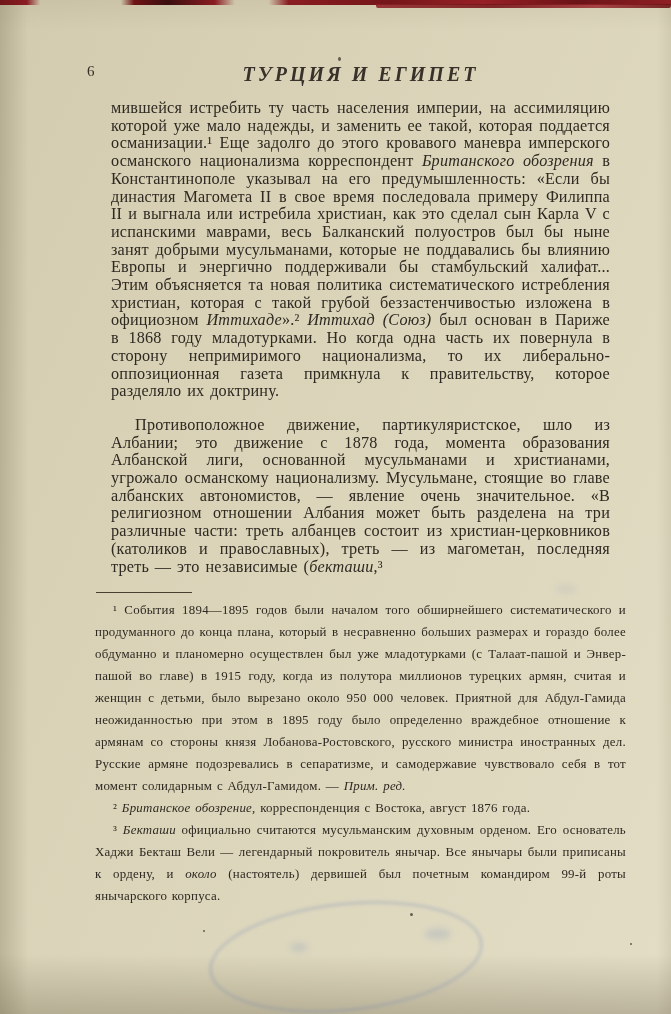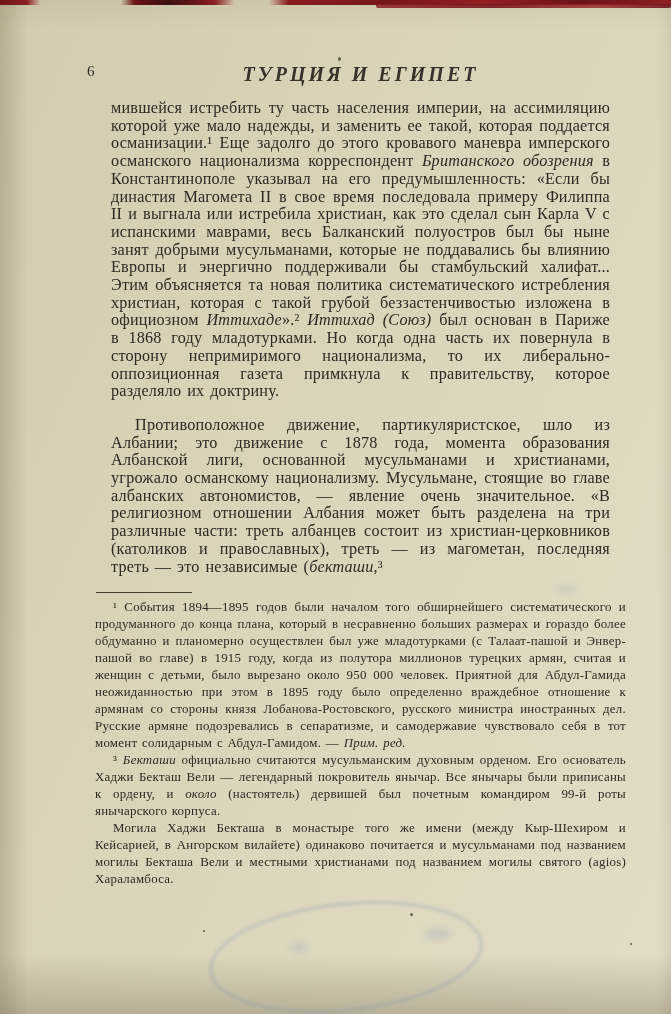--- a/index.html
+++ b/index.html
@@ -79,21 +79,21 @@
   .para-indent { text-indent: 24px; }
   .footnote-rule {
     width: 96px;
     border: none;
     border-top: 1.8px solid #47402f;
     margin: 8px 0 6px 1px;
   }
   .footnotes p {
     margin: 0;
     font-size: 12.9px;
-    line-height: 17px;
+    line-height: 22px;
     text-align: justify;
     word-spacing: 1.2px;
     letter-spacing: 0.25px;
     text-indent: 18px;
   }
   i { font-style: italic; }
   
   .library-stamp {
     position: absolute;
     left: 208px;
@@ -141,22 +141,22 @@
 
     <div class="body-text">
       <p>мившейся истребить ту часть населения империи, на ассимиляцию которой уже мало надежды, и заменить ее такой, которая поддается османизации.¹ Еще задолго до этого кровавого маневра имперского османского национализма корреспондент <i>Британского обозрения</i> в Константинополе указывал на его предумышленность: «Если бы династия Магомета II в свое время последовала примеру Филиппа II и выгнала или истребила христиан, как это сделал сын Карла V с испанскими маврами, весь Балканский полуостров был бы ныне занят добрыми мусульманами, которые не поддавались бы влиянию Европы и энергично поддерживали бы стамбульский халифат... Этим объясняется та новая политика систематического истребления христиан, которая с такой грубой беззастенчивостью изложена в официозном <i>Иттихаде</i>».² <i>Иттихад (Союз)</i> был основан в Париже в 1868 году младотурками. Но когда одна часть их повернула в сторону непримиримого национализма, то их либерально-оппозиционная газета примкнула к правительству, которое разделяло их доктрину.</p>
       <p class="para-indent">Противоположное движение, партикуляристское, шло из Албании; это движение с 1878 года, момента образования Албанской лиги, основанной мусульманами и христианами, угрожало османскому национализму. Мусульмане, стоящие во главе албанских автономистов, — явление очень значительное. «В религиозном отношении Албания может быть разделена на три различные части: треть албанцев состоит из христиан-церковников (католиков и православных), треть — из магометан, последняя треть — это независимые (<i>бекташи</i>,³</p>
     </div>
 
     <hr class="footnote-rule">
 
     <div class="footnotes">
       <p>¹ События 1894—1895 годов были началом того обширнейшего систематического и продуманного до конца плана, который в несравненно больших размерах и гораздо более обдуманно и планомерно осуществлен был уже младотурками (с Талаат-пашой и Энвер-пашой во главе) в 1915 году, когда из полутора миллионов турецких армян, считая и женщин с детьми, было вырезано около 950 000 человек. Приятной для Абдул-Гамида неожиданностью при этом в 1895 году было определенно враждебное отношение к армянам со стороны князя Лобанова-Ростовского, русского министра иностранных дел. Русские армяне подозревались в сепаратизме, и самодержавие чувствовало себя в тот момент солидарным с Абдул-Гамидом. — <i>Прим. ред.</i></p>
+      <p>² <i>Британское обозрение</i>, корреспонденция с Востока, август 1876 года.</p>
       <p>³ <i>Бекташи</i> официально считаются мусульманским духовным орденом. Его основатель Хаджи Бекташ Вели — легендарный покровитель янычар. Все янычары были приписаны к ордену, и <i>около</i> (настоятель) дервишей был почетным командиром 99-й роты янычарского корпуса.</p>
-      <p>Могила Хаджи Бекташа в монастыре того же имени (между Кыр-Шехиром и Кейсарией, в Ангорском вилайете) одинаково почитается и мусульманами под названием могилы Бекташа Вели и местными христианами под названием могилы святого (agios) Хараламбоса.</p>
     </div>
 
   </div>
 
   <div class="library-stamp"></div>
   <div class="stamp-smudge smudge-a"></div>
   <div class="stamp-smudge smudge-b"></div>
   <div class="stamp-smudge smudge-c"></div>
   <div class="ink-speck speck-1"></div>
   <div class="ink-speck speck-2"></div>

